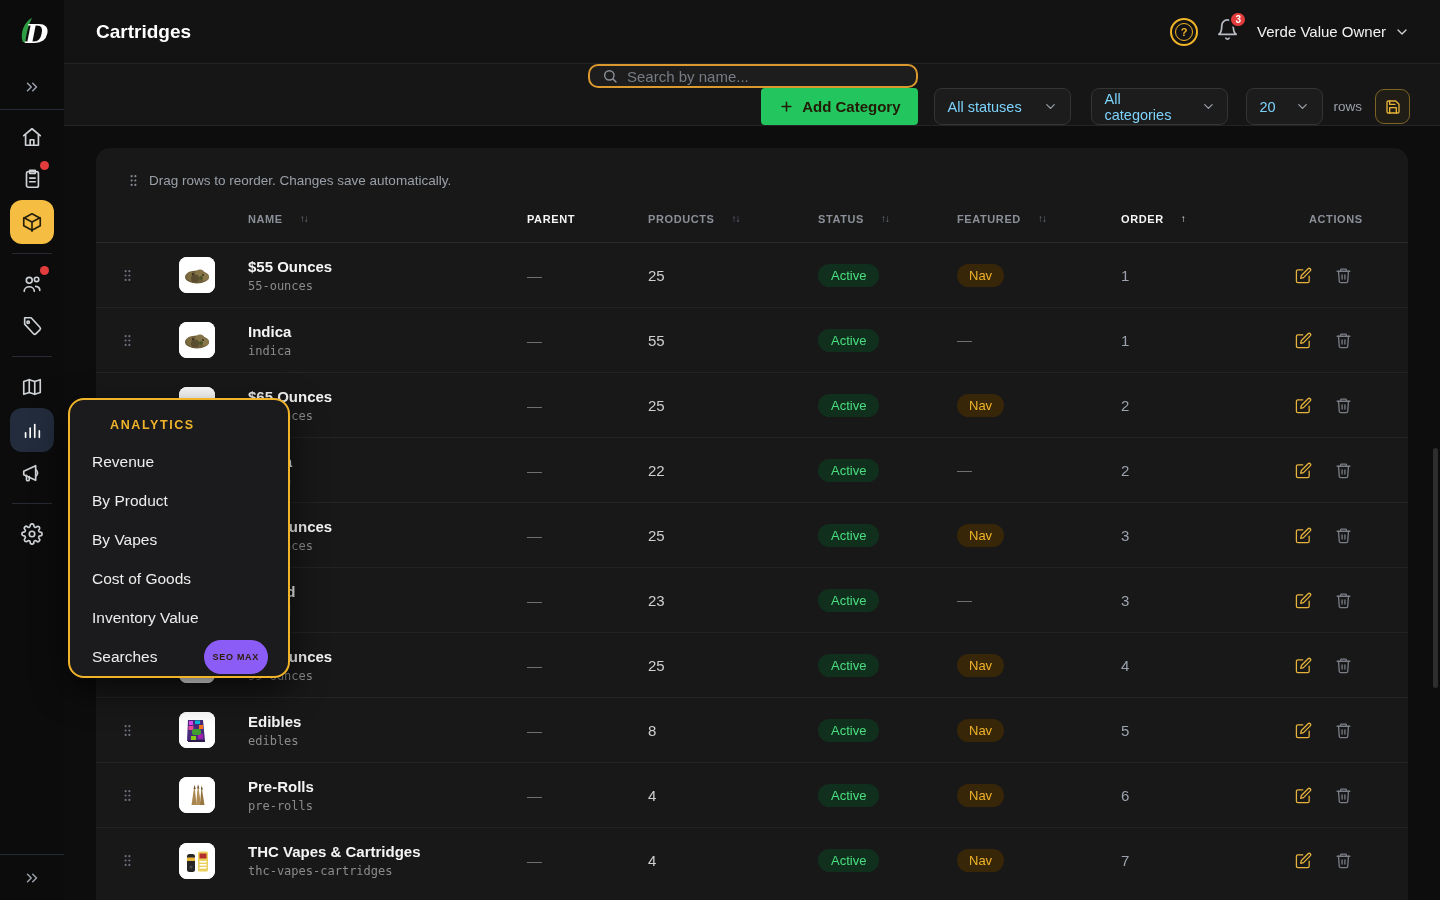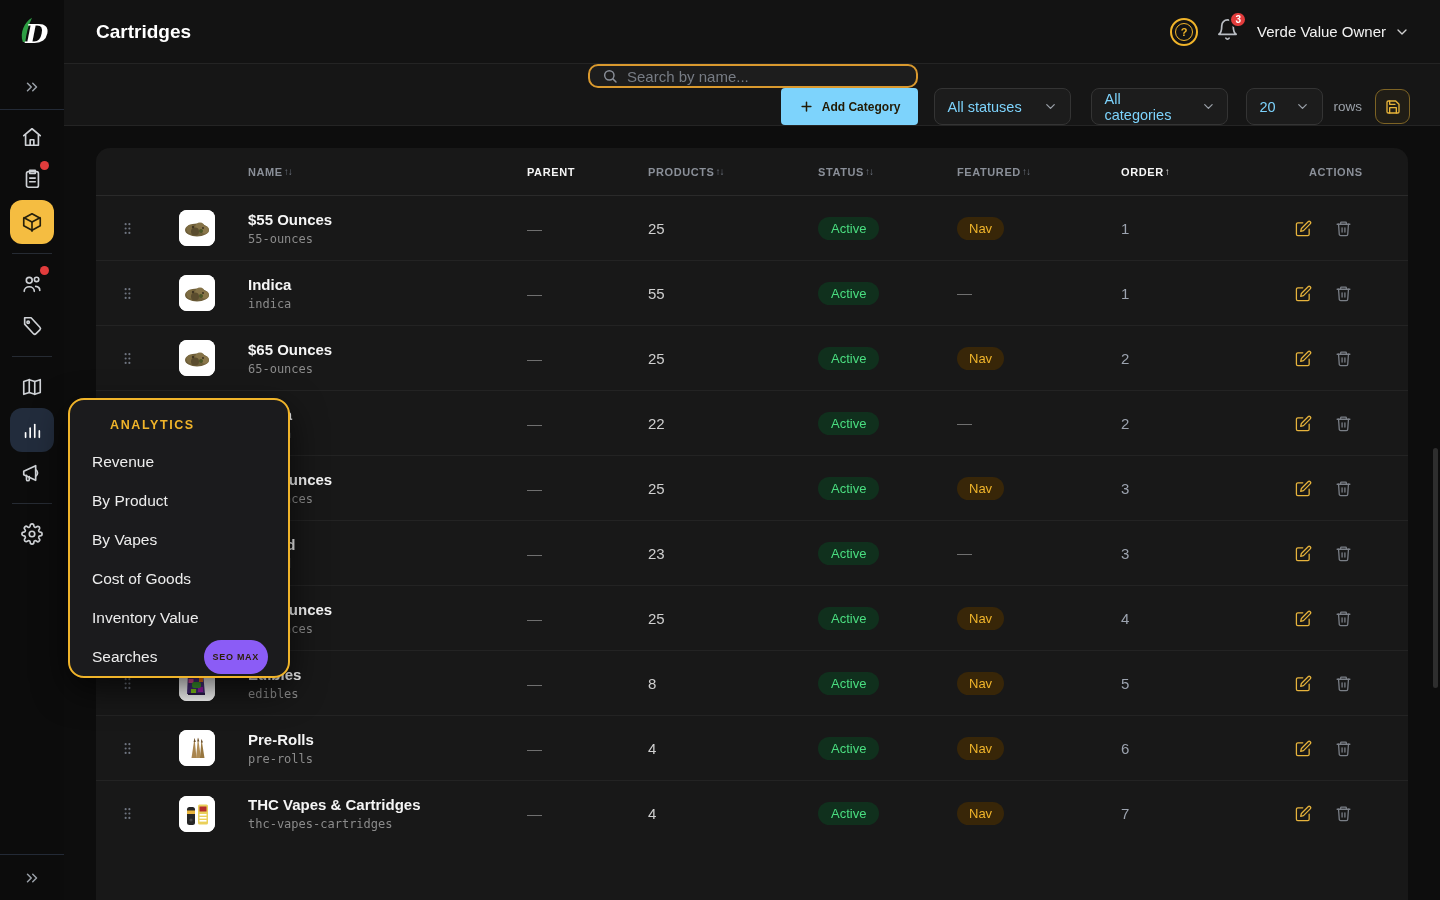--- a/index.html
+++ b/index.html
@@ -47,22 +47,22 @@
   
   .toolbar { position:absolute; left:64px; top:64px; width:1376px; height:62px; background:#161616;
     border-bottom:1px solid #242424; display:flex; align-items:center; padding:0 30px 0 32px;flex-direction:column; }
   .search-box { width:330px; height:38px; background:#1d1d1d; border:2px solid #d9992e;
     border-radius:10px; display:flex; align-items:center; padding:0 12px; gap:9px; }
   .search-box svg { width:16px; height:16px; color:#8a8f98; flex:none; }
   .search-box input { flex:1; background:transparent; border:none; outline:none; color:#d8d8d8;
     font-size:15px; font-family:"Liberation Sans", sans-serif; }
   .search-box input::placeholder { color:#777c84; }
   .toolbar-right { margin-left:auto; display:flex; align-items:center; }
-  .add-btn { height:37px; background:#7dd3fc; color:#231a04; border:none; border-radius:4px;
-    font-size:12px; font-weight:bold; padding:0 18px; display:flex; align-items:center; gap:8px;
+  .add-btn { height:37px; background:#22c55e; color:#231a04; border:none; border-radius:4px;
+    font-size:15px; font-weight:bold; padding:0 18px; display:flex; align-items:center; gap:8px;
     cursor:pointer; font-family:"Liberation Sans", sans-serif; }
   .add-btn svg { width:15px; height:15px; }
   .select { height:37px; background:#1c1c1c; border:1px solid #343434; border-radius:8px;
     display:flex; align-items:center; justify-content:space-between; padding:0 12px; gap:10px;
     font-size:14.5px; color:#7dd3fc; cursor:pointer; }
   .select .chev { color:#9aa0a8; }
   .sel-status { width:137px; margin-left:16px; }
   .sel-cat { width:137px; margin-left:20px; }
   .sel-rows { width:77px; margin-left:18px; }
   .rows-label { font-size:13.5px; color:#9aa0a8; margin-left:10px; }
@@ -77,21 +77,21 @@
     border-radius:14px; }
   .hint-row { display:flex; align-items:center; gap:8px; padding:17px 24px 0 30px; color:#9aa0a8;
     font-size:13.5px; height:47px; }
   .hint-row svg { width:15px; height:15px; color:#8a8f98; flex:none; }
 
   .tgrid { display:grid;
     grid-template-columns:59px 69px 1fr 121px 170px 139px 164px 174px 89px;
     align-items:center; }
   .thead { height:48px; padding:0 24px; border-bottom:1px solid #2a2a2a; }
   .th { font-size:11px; font-weight:bold; letter-spacing:0.6px; color:#8a8f98;
-    display:flex; align-items:center; gap:1px; }
+    display:flex; align-items:center; gap:17px; }
   .th.emph { color:#f5f5f5; }
   .th .sort { font-size:10px; color:#6f7580; letter-spacing:-1px; }
   .th .sort.active { color:#e8e8e8; }
   .th.sortable { cursor:pointer; }
   .th-actions { justify-content:flex-start; padding-left:14px; }
 
   .trow { height:65px; padding:0 24px; border-bottom:1px solid #232323; }
   .trow:last-child { border-bottom:none; }
   .drag-handle { color:#6f7580; cursor:grab; display:flex; }
   .drag-handle svg { width:15px; height:15px; }
@@ -295,20 +295,31 @@
           <path d="M19 21H5a2 2 0 0 1-2-2V5a2 2 0 0 1 2-2h11l5 5v11a2 2 0 0 1-2 2z"></path>
           <path d="M17 21v-8H7v8"></path>
             <path d="M7 3v5h8"></path>
         </svg>
       </button>
     </div>
   </div>
 
   <main class="content">
     <section class="card">
+      <div class="hint-row">
+        <svg viewBox="0 0 24 24" fill="currentColor">
+          <circle cx="9" cy="5" r="1.7"></circle>
+            <circle cx="15" cy="5" r="1.7"></circle>
+          <circle cx="9" cy="12" r="1.7"></circle>
+            <circle cx="15" cy="12" r="1.7"></circle>
+          <circle cx="9" cy="19" r="1.7"></circle>
+            <circle cx="15" cy="19" r="1.7"></circle>
+        </svg>
+        <span>Drag rows to reorder. Changes save automatically.</span>
+      </div>
       <div class="tgrid thead" id="table-head">
           <div></div>
           <div></div>
           <div class="th sortable">
             <span>NAME</span>
             <span class="sort">↑↓</span>
           </div>
           <div class="th emph">
             <span>PARENT</span>
           </div>

